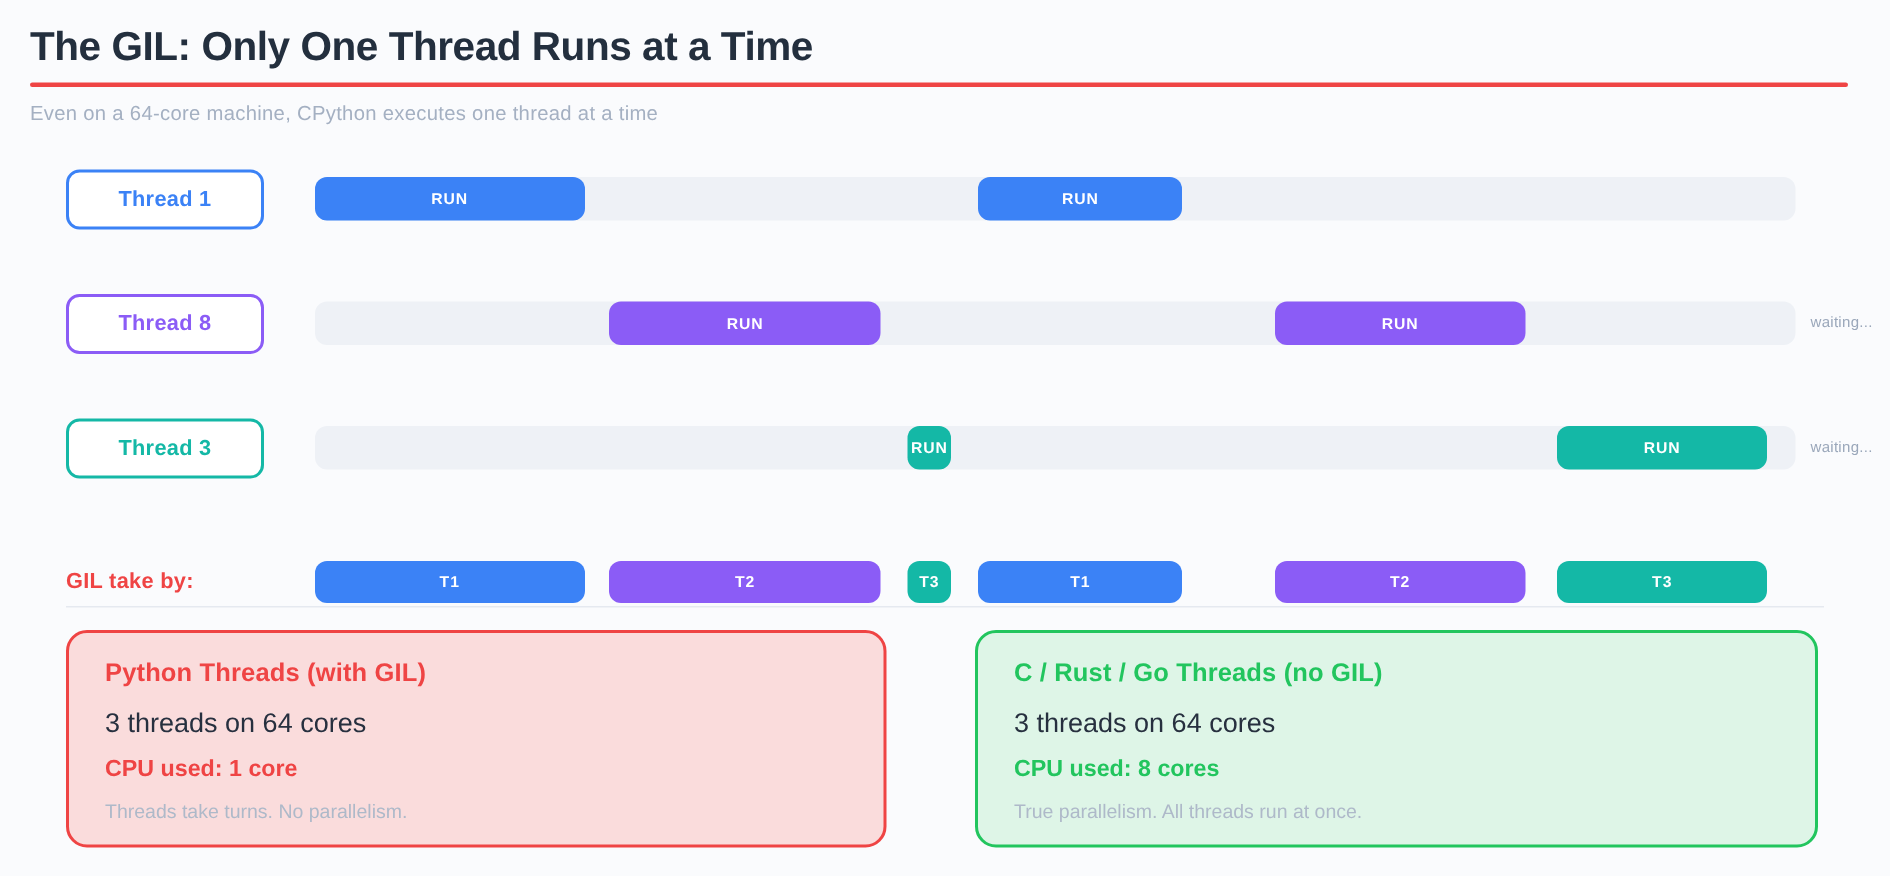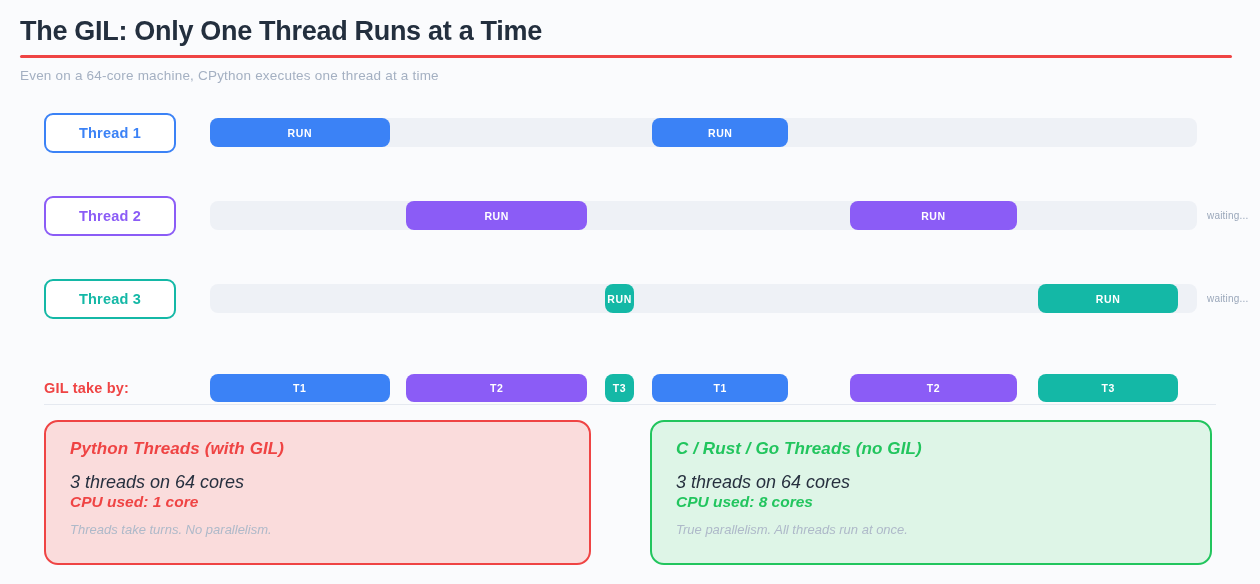--- a/index.html
+++ b/index.html
@@ -52,27 +52,27 @@
     font-size:14.5px; font-weight:800; letter-spacing:0.2px;
   }
   .gil-track { position:absolute; left:210px; top:0; width:987px; height:28px; }
   .gil-track .block { height:28px; }
   .gil-divider {
     position:absolute; left:44px; top:404px; width:1172px; height:1px;
     background:#e5e9f0;
   }
   .card {
     position:absolute; top:420px; height:145px;
-    border:2.5px solid; border-radius:14px; padding:17px 24px;font-style:italic;
+    border:2.5px solid; border-radius:14px; padding:17px 24px;
   }
   .card-left  { left:44px;  width:547px; }
   .card-right { left:650px; width:562px; }
   .card-title { font-size:17px; font-weight:800; letter-spacing:0.1px; }
   .card-line1 { margin-top:13px; font-size:18px; color:#27303f; }
-  .card-line2 { font-size:15.5px; font-weight:800; }
+  .card-line2 { margin-top:11px; font-size:15.5px; font-weight:800; }
   .card-line3 { margin-top:11px; font-size:13px; color:#aeb9c9; }
 </style>
 </head>
 <body>
 
 <div class="title">The GIL: Only One Thread Runs at a Time</div>
 <div class="title-underline" style="background: rgb(239, 68, 68);"></div>
 <div class="subtitle">Even on a 64-core machine, CPython executes one thread at a time</div>
 
 <div class="thread-row" style="top:113px">
@@ -84,21 +84,21 @@
         <span>RUN</span>
       </div>
     <div class="block" style="left: 44.8%; width: 13.8%; background: rgb(59, 130, 246);">
         <span>RUN</span>
       </div>
   </div>
 </div>
 
 <div class="thread-row" style="top:196px">
   <div class="thread-label" style="border-color: rgb(139, 92, 246); color: rgb(139, 92, 246);">
-    <span>Thread 2</span>
+    <span>Thread 8</span>
   </div>
   <div class="track">
     <div class="block" style="left: 19.9%; width: 18.3%; background: rgb(139, 92, 246);">
         <span>RUN</span>
       </div>
     <div class="block" style="left: 64.8%; width: 17%; background: rgb(139, 92, 246);">
         <span>RUN</span>
       </div>
   </div>
   <div class="waiting">waiting...</div>

